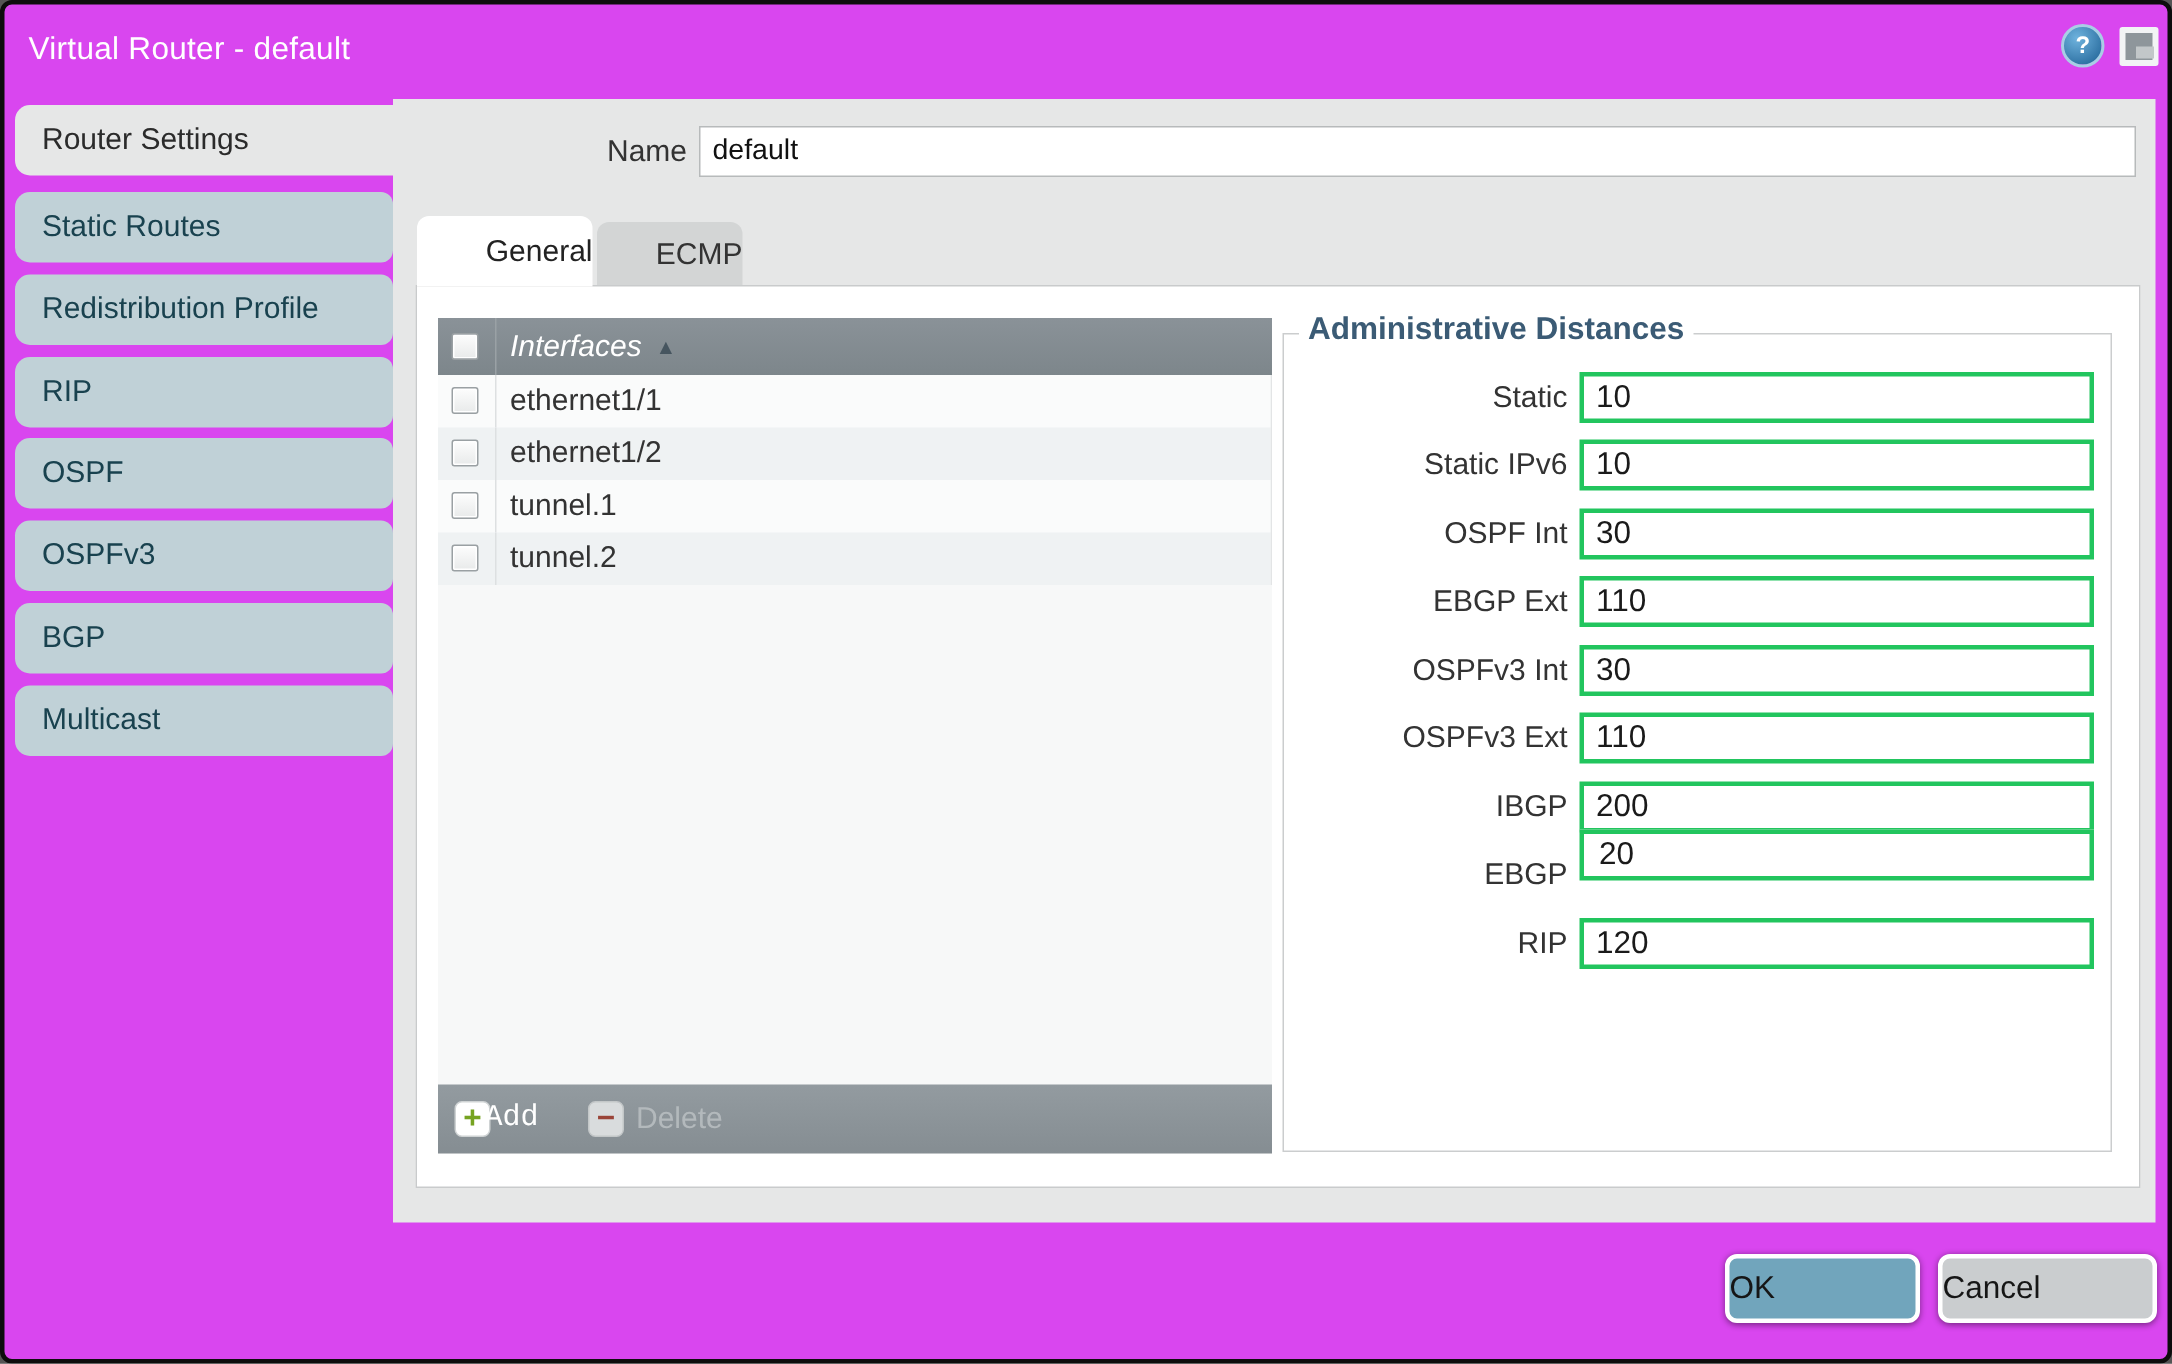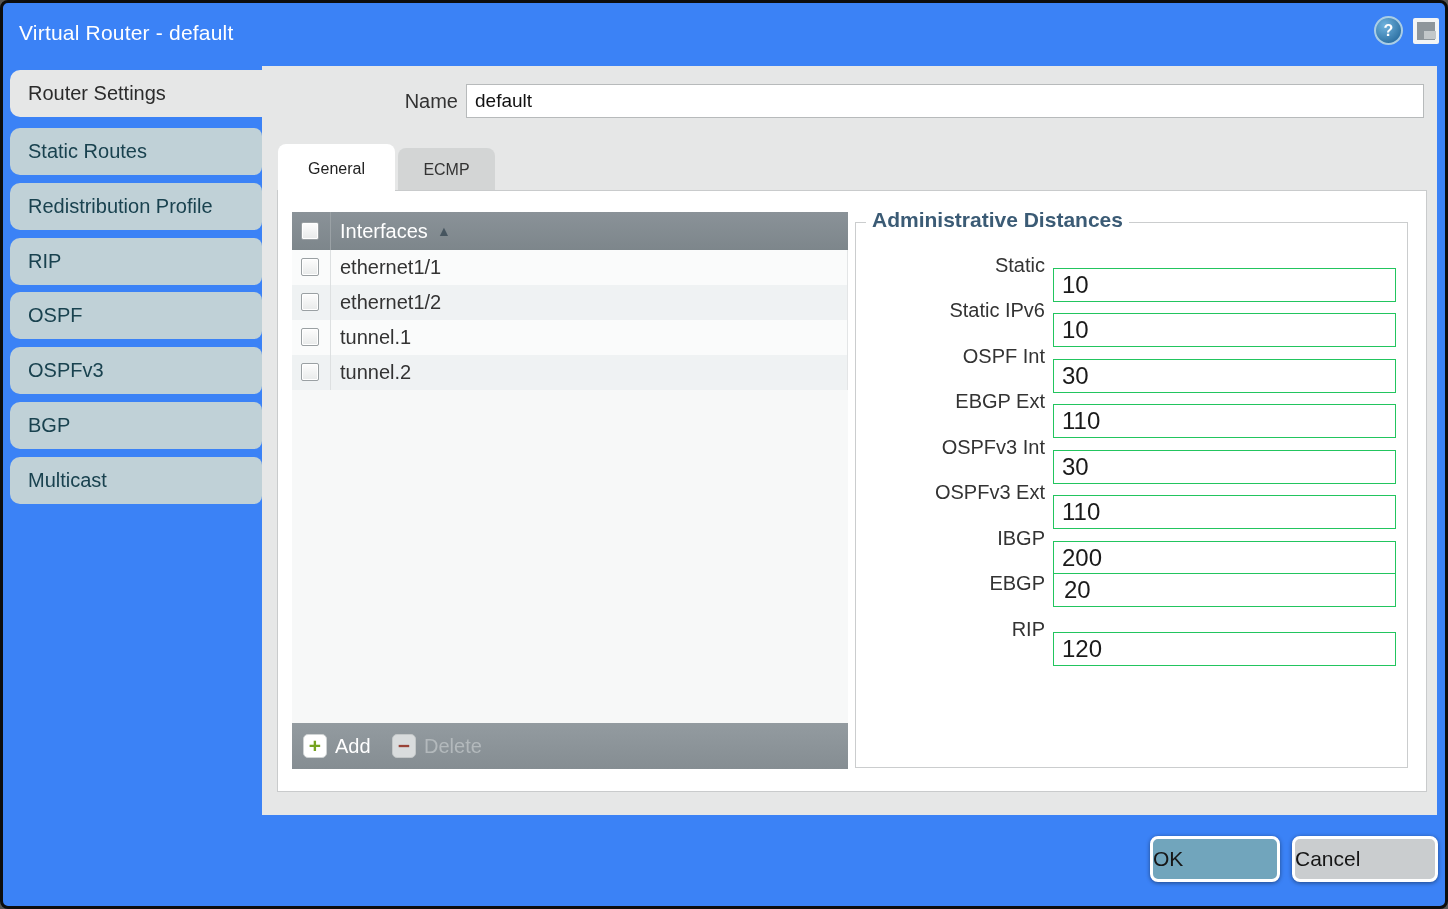--- a/index.html
+++ b/index.html
@@ -1,19 +1,19 @@
 <!DOCTYPE html>
 <html><head>
 <meta charset="utf-8">
 <style>
   html,body{margin:0;padding:0;background:#555;}
   *{box-sizing:border-box;font-family:"Liberation Sans",sans-serif;}
   .dialog{
     position:relative;width:1448px;height:909px;
-    background:#3b82f6;border:3px solid #0d0d0d;border-radius:8px;
+    background:#d946ef;border:3px solid #0d0d0d;border-radius:8px;
     overflow:hidden;
   }
   
   .titlebar{position:absolute;left:0;top:0;width:100%;height:63px;}
   .title-text{position:absolute;left:16px;top:0;line-height:60px;color:#fff;font-size:21px;letter-spacing:.2px;}
   .help-icon{position:absolute;left:1371px;top:13px;width:29px;height:29px;border-radius:50%;
     background:radial-gradient(circle at 35% 30%,#6fb3de,#1b5e92);
     border:2px solid #a9cde5;color:#fff;font-weight:bold;font-size:16px;
     text-align:center;line-height:25px;cursor:pointer;}
   .restore-icon{position:absolute;left:1410px;top:15px;width:26px;height:26px;background:#f2f4f5;border-radius:2px;cursor:pointer;}
@@ -24,54 +24,54 @@
   
   .side-tab{position:absolute;left:7px;width:252px;height:47px;background:#C0D1D7;
     border-radius:10px 8px 8px 10px;color:#19424F;font-size:20px;line-height:47px;
     padding-left:18px;cursor:pointer;white-space:nowrap;overflow:hidden;}
   .side-tab.active{background:#E6E7E7;color:#2b2b2b;border-radius:10px 0 0 10px;}
   
   .name-label{position:absolute;left:330px;top:82px;width:125px;text-align:right;font-size:20px;color:#333;line-height:33px;}
   .name-input{position:absolute;left:463px;top:81px;width:958px;height:34px;border:1px solid #b7babb;background:#fff;
     font-size:19px;padding:0 8px;color:#111;outline:none;}
   
-  .tab{position:absolute;height:47px;border-radius:8px 8px 0 0;text-align:center;font-size:16px;cursor:pointer;}
+  .tab{position:absolute;height:47px;border-radius:8px 8px 0 0;text-align:right;font-size:20px;cursor:pointer;}
   .tab.general{left:275px;top:141px;width:117px;background:#fff;color:#222;line-height:49px;z-index:3;}
   .tab.ecmp{left:395px;top:145px;width:97px;background:#D3D5D5;color:#333;line-height:44px;height:43px;z-index:1;}
   .white-panel{position:absolute;left:274px;top:187px;width:1150px;height:602px;background:#fff;border:1px solid #c9cbcc;z-index:2;}
   
   .iface-table{position:absolute;left:289px;top:209px;width:556px;height:557px;z-index:4;background:#F7F8F8;}
-  .iface-header{position:absolute;left:0;top:0;width:100%;height:38px;background:linear-gradient(#8a9298,#7d868b);}
+  .iface-header{position:absolute;left:0;top:0;width:100%;height:38px;background:linear-gradient(#8a9298,#7d868b);font-style:italic;}
   .iface-header .divider{position:absolute;left:38px;top:0;width:1px;height:100%;background:#9aa1a5;}
   .hdr-label{position:absolute;left:48px;top:0;line-height:38px;color:#fff;font-size:20px;}
   .sort-icon{position:absolute;left:145px;top:0;line-height:38px;color:#46555f;font-size:14px;}
   .checkbox{width:18px;height:18px;background:linear-gradient(#fdfdfd,#e8eaea);border:1px solid #9aa0a3;border-radius:2px;cursor:pointer;box-shadow:inset 0 0 0 1px #fff;}
   .hdr-check{position:absolute;left:9px;top:10px;}
   .iface-rows{position:absolute;left:0;top:38px;width:100%;border-right:1px solid #e3e5e6;}
   .iface-row{position:relative;width:100%;height:35px;cursor:pointer;}
   .iface-row:nth-child(odd){background:#FAFBFB;}
   .iface-row:nth-child(even){background:#EFF2F3;}
   .iface-row .checkbox{position:absolute;left:9px;top:8px;}
   .iface-row .divider{position:absolute;left:38px;top:0;width:1px;height:100%;background:#dde0e1;}
   .row-label{position:absolute;left:48px;top:0;line-height:35px;font-size:20px;color:#333;}
   .iface-footer{position:absolute;left:0;bottom:0;width:100%;height:46px;background:linear-gradient(#939ba0,#858d92);}
   .tool-btn{position:absolute;top:0;height:46px;cursor:pointer;}
   .tool-icon{position:absolute;top:11px;width:24px;height:24px;border-radius:5px;text-align:center;line-height:22px;font-size:21px;font-weight:bold;}
   .add-btn .tool-icon{left:0;background:#fff;border:1px solid #cfd3d4;color:#76A321;}
   .add-btn{left:11px;width:85px;}
-  .add-label{position:absolute;left:32px;line-height:46px;color:#fff;font-size:20px;}
+  .add-label{position:absolute;left:20px;line-height:46px;color:#fff;font-size:20px;font-family:Liberation Mono, monospace;}
   .del-btn{left:100px;width:110px;cursor:default;}
   .del-btn .tool-icon{left:0;background:#d9dcdd;border:1px solid #c3c7c8;color:#9A4438;}
   .del-label{position:absolute;left:32px;line-height:46px;color:#b3b9bc;font-size:20px;}
   
   .fieldset{position:absolute;left:852px;top:219px;width:553px;height:546px;border:1px solid #cbcdce;z-index:4;}
   .legend{position:absolute;left:863px;top:205px;background:#fff;padding:0 6px;font-size:21px;font-weight:bold;color:#3B5B75;z-index:5;}
   .fld-label{position:absolute;left:840px;width:202px;text-align:right;font-size:20px;color:#333;line-height:34px;z-index:5;}
-  .fld-input{position:absolute;left:1050px;width:343px;height:34px;border:1px solid #22c55e;background:#fff;
-    font-size:24px;padding:0 8px;color:#1a1a1a;outline:none;z-index:5;margin-top:20px;}
+  .fld-input{position:absolute;left:1050px;width:343px;height:34px;border:3px solid #22c55e;background:#fff;
+    font-size:21px;padding:0 8px;color:#1a1a1a;outline:none;z-index:5;}
   
   .action-btn{position:absolute;top:833px;height:46px;border:3px solid #fff;border-radius:8px;
     font-size:21px;color:#161616;cursor:pointer;box-shadow:0 1px 4px rgba(0,0,0,.45);line-height:40px;}
   .ok-btn{left:1147px;width:130px;background:#71A5BC;}
   .cancel-btn{left:1289px;width:146px;background:#CACDCF;}
 </style>
 </head>
 <body>
 
 <div class="dialog">

